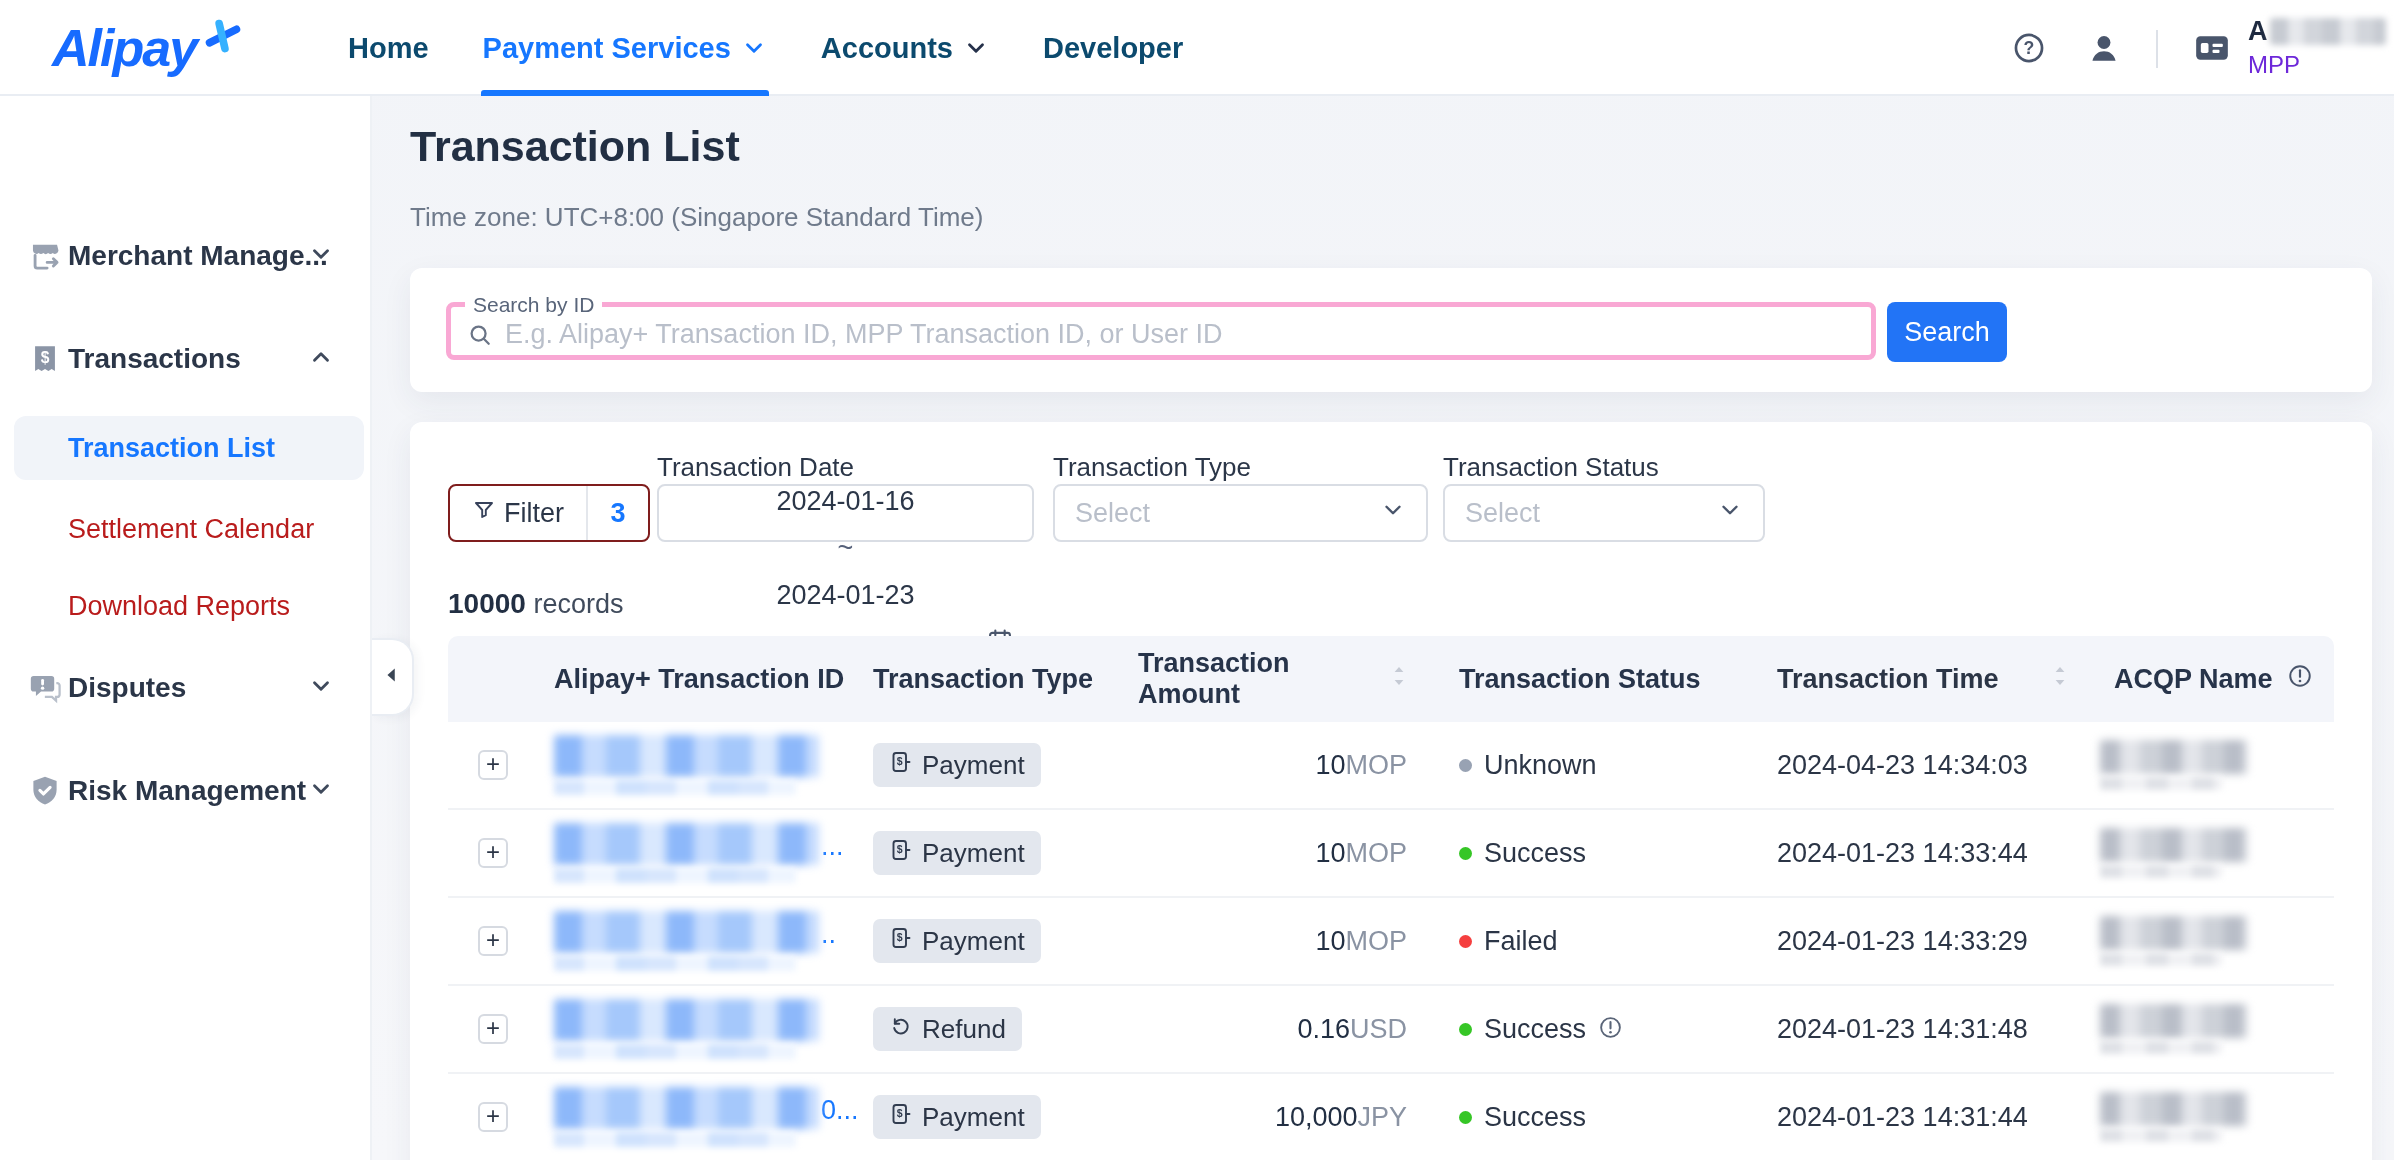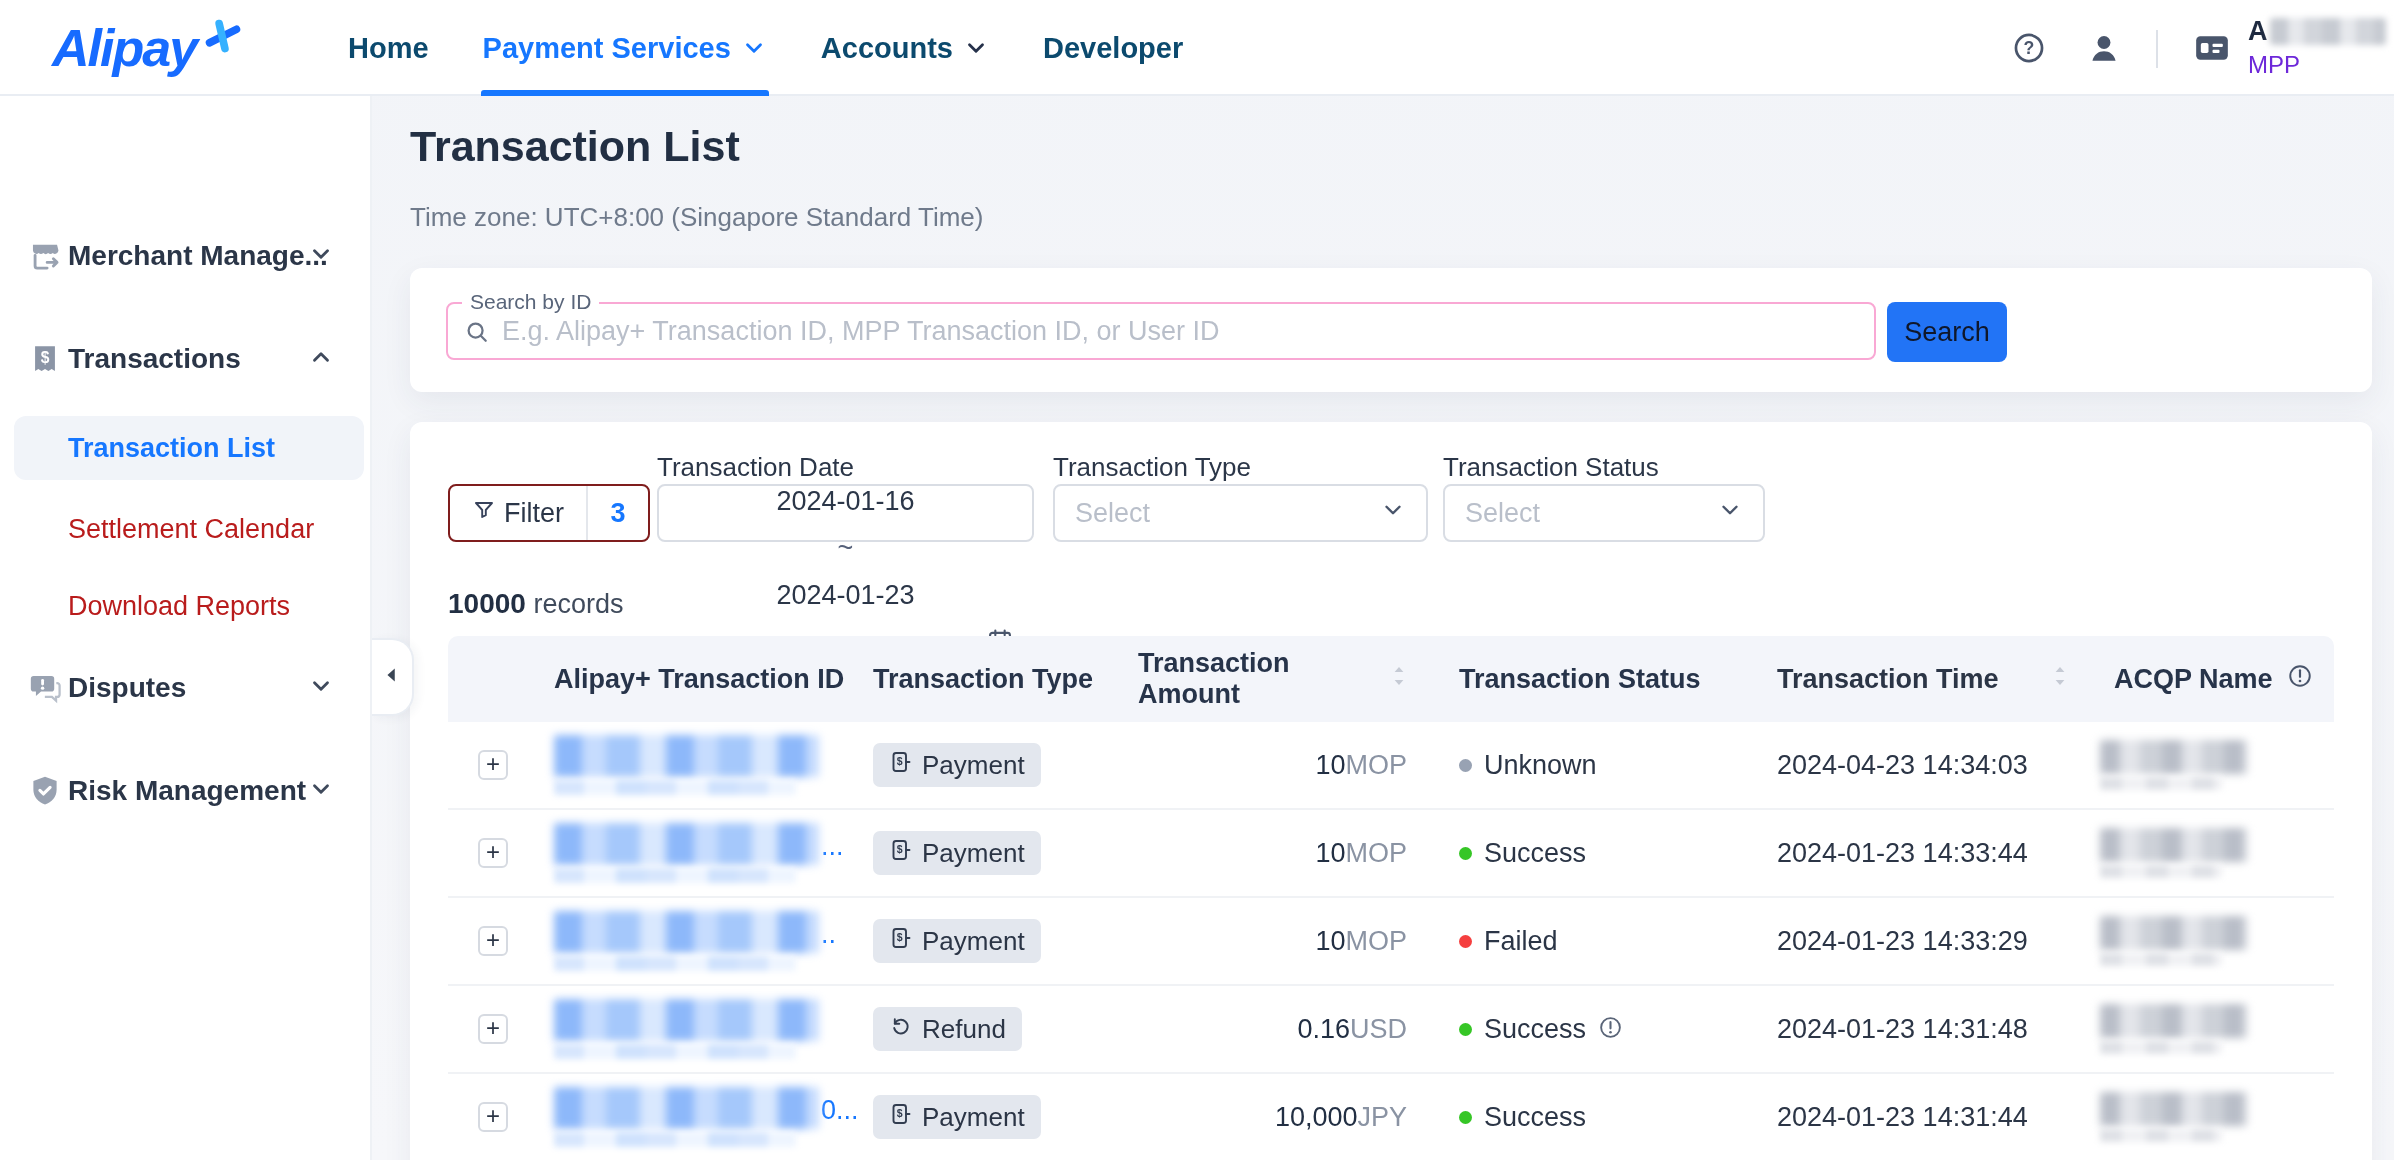--- a/index.html
+++ b/index.html
@@ -49,28 +49,28 @@
   .page-subtitle { position: absolute; left: 410px; top: 202px; font-size: 26px; color: #6f7a8b; z-index: 3; }
 
   
   .card { position: absolute; left: 410px; width: 1962px; background: #fff; border-radius: 12px;
     box-shadow: 0 10px 30px rgba(45,60,90,.07); z-index: 3; }
   .card-search { top: 268px; height: 124px; }
   .card-table { top: 422px; height: 770px; }
 
   
   .search-field { position: absolute; left: 36px; top: 34px; width: 1430px; height: 58px;
-    border: 2px solid #f9a8d4; border-radius: 8px; background: #fff; }
+    border: 5px solid #f9a8d4; border-radius: 8px; background: #fff; }
   .search-field .fld-label { position: absolute; left: 14px; top: -14px; background: #fff; padding: 0 8px;
     font-size: 21px; color: #59657a; }
   .search-field .mag { position: absolute; left: 16px; top: 15px; }
   .search-field input { position: absolute; left: 54px; top: 0; width: 1360px; height: 54px; border: none; outline: none;
     font-size: 27px; color: #2b3546; font-family: inherit; background: transparent; }
   .search-field input::placeholder { color: #b9bfca; }
-  .search-btn { position: absolute; left: 1477px; top: 34px; width: 120px; height: 60px; background: #2274f6; color: #0f172a;
+  .search-btn { position: absolute; left: 1477px; top: 34px; width: 120px; height: 60px; background: #2274f6; color: #ffffff;
     border: none; border-radius: 8px; font-size: 27px; font-family: inherit; cursor: pointer; }
 
   
   .flt-label { position: absolute; top: 30px; font-size: 26px; font-weight: 500; color: #2b3648; }
   .lbl-date { left: 247px; } .lbl-type { left: 643px; } .lbl-status { left: 1033px; }
   .filter-btn { position: absolute; left: 38px; top: 62px; height: 58px; display: flex; align-items: stretch;
     border: 2px solid #7f1d1d; border-radius: 8px; background: #fff; cursor: pointer; overflow: hidden; }
   .filter-btn .seg-main { display: flex; align-items: center; gap: 8px; padding: 0 22px; font-size: 27px; color: #2b3648; }
   .filter-btn .seg-count { display: flex; align-items: center; justify-content: center; width: 62px;
     border-left: 2px solid #e4e7ec; font-size: 27px; font-weight: 700; color: #1677ff; }

